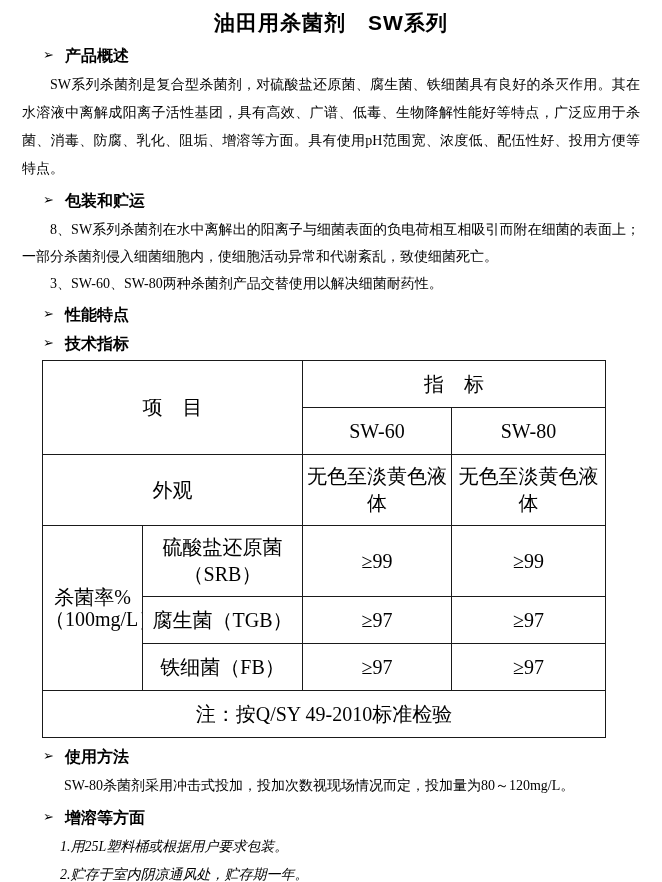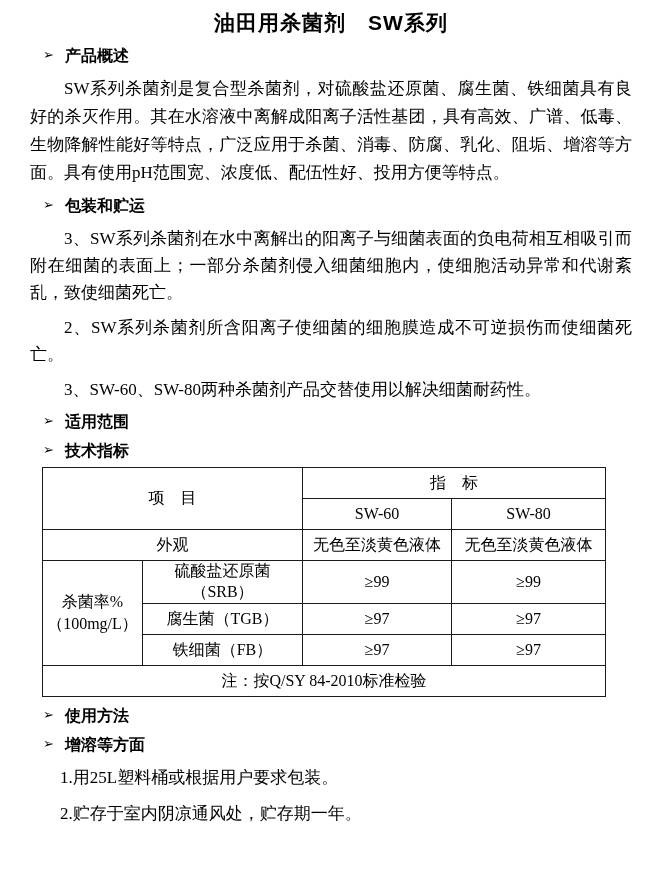--- a/index.html
+++ b/index.html
@@ -37,44 +37,44 @@
     font-size: 16px;
     line-height: 22px;
   }
   .sec-head .arrow {
     font-size: 13px;
     margin-right: 11px;
     font-weight: normal;
     transform: translateY(-1px);
   }
   p.body {
-    margin: 8px;
-    font-size: 17px;
+    margin: 0;
+    font-size: 14px;
     line-height: 28px;
     text-align: justify;
     text-justify: inter-ideograph;
   }
   p.indent2 { text-indent: 2em; }
   p.scope   { margin-left: 10px; margin-right: 2px; text-indent: 2.6em; }
   p.usage   { text-indent: 3em; }
   p.feature { text-indent: 2em; line-height: 27px; }
-  p.pack-item { margin-left: 38px; line-height: 28px; }
+  p.pack-item { margin-left: 38px; line-height: 28px; font-style: italic; }
   table.spec-table {
     border-collapse: collapse;
     margin: 5px 0 8px 20px;
     table-layout: fixed;
     width: 563px;
   }
   table.spec-table td {
     border: 1.5px solid #1a1a1a;
     text-align: center;
     vertical-align: middle;
-    font-size: 16px;
+    font-size: 20px;
     height: 30px;
-    padding: 0 2px;
+    padding: 8px 2px;
     overflow: hidden;
   }
   td.tall { height: 32px; margin-top: 25px; }
   .kr-line { line-height: 22px; }
 </style>
 </head>
 <body>
 
 <div class="page">
 
@@ -83,27 +83,26 @@
   <div class="sec-head">
     <span class="arrow">➢</span>
     <span>产品概述</span>
   </div>
   <p class="body indent2">SW系列杀菌剂是复合型杀菌剂，对硫酸盐还原菌、腐生菌、铁细菌具有良好的杀灭作用。其在水溶液中离解成阳离子活性基团，具有高效、广谱、低毒、生物降解性能好等特点，广泛应用于杀菌、消毒、防腐、乳化、阻垢、增溶等方面。具有使用pH范围宽、浓度低、配伍性好、投用方便等特点。</p>
 
   <div class="sec-head">
     <span class="arrow">➢</span>
     <span>包装和贮运</span>
   </div>
-  <p class="body feature">3、SW系列杀菌剂在水中离解出的阳离子与细菌表面的负电荷相互相吸引而附在细菌的表面上；一部分杀菌剂侵入细菌细胞内，使细胞活动异常和代谢紊乱，致使细菌死亡。</p>
-  <p class="body feature">2、SW系列杀菌剂所含阳离子使细菌的细胞膜造成不可逆损伤而使细菌死亡。</p>
+  <p class="body feature">8、SW系列杀菌剂在水中离解出的阳离子与细菌表面的负电荷相互相吸引而附在细菌的表面上；一部分杀菌剂侵入细菌细胞内，使细胞活动异常和代谢紊乱，致使细菌死亡。</p>
   <p class="body feature">3、SW-60、SW-80两种杀菌剂产品交替使用以解决细菌耐药性。</p>
 
   <div class="sec-head">
     <span class="arrow">➢</span>
-    <span>适用范围</span>
+    <span>性能特点</span>
   </div>
 
   <div class="sec-head">
     <span class="arrow">➢</span>
     <span>技术指标</span>
   </div>
 
   <table class="spec-table">
     <colgroup>
       <col style="width:100px">
@@ -138,29 +137,30 @@
         <td>腐生菌（TGB）</td>
         <td>≥97</td>
         <td>≥97</td>
       </tr>
       <tr>
         <td>铁细菌（FB）</td>
         <td>≥97</td>
         <td>≥97</td>
       </tr>
       <tr>
-        <td colspan="4" class="tall">注：按Q/SY 84-2010标准检验</td>
+        <td colspan="4" class="tall">注：按Q/SY 49-2010标准检验</td>
       </tr>
     </tbody>
   </table>
 
   <div class="sec-head">
     <span class="arrow">➢</span>
     <span>使用方法</span>
   </div>
+  <p class="body usage">SW-80杀菌剂采用冲击式投加，投加次数视现场情况而定，投加量为80～120mg/L。</p>
 
   <div class="sec-head">
     <span class="arrow">➢</span>
     <span>增溶等方面</span>
   </div>
   <p class="body pack-item">1.用25L塑料桶或根据用户要求包装。</p>
   <p class="body pack-item">2.贮存于室内阴凉通风处，贮存期一年。</p>
 
 </div>
 

